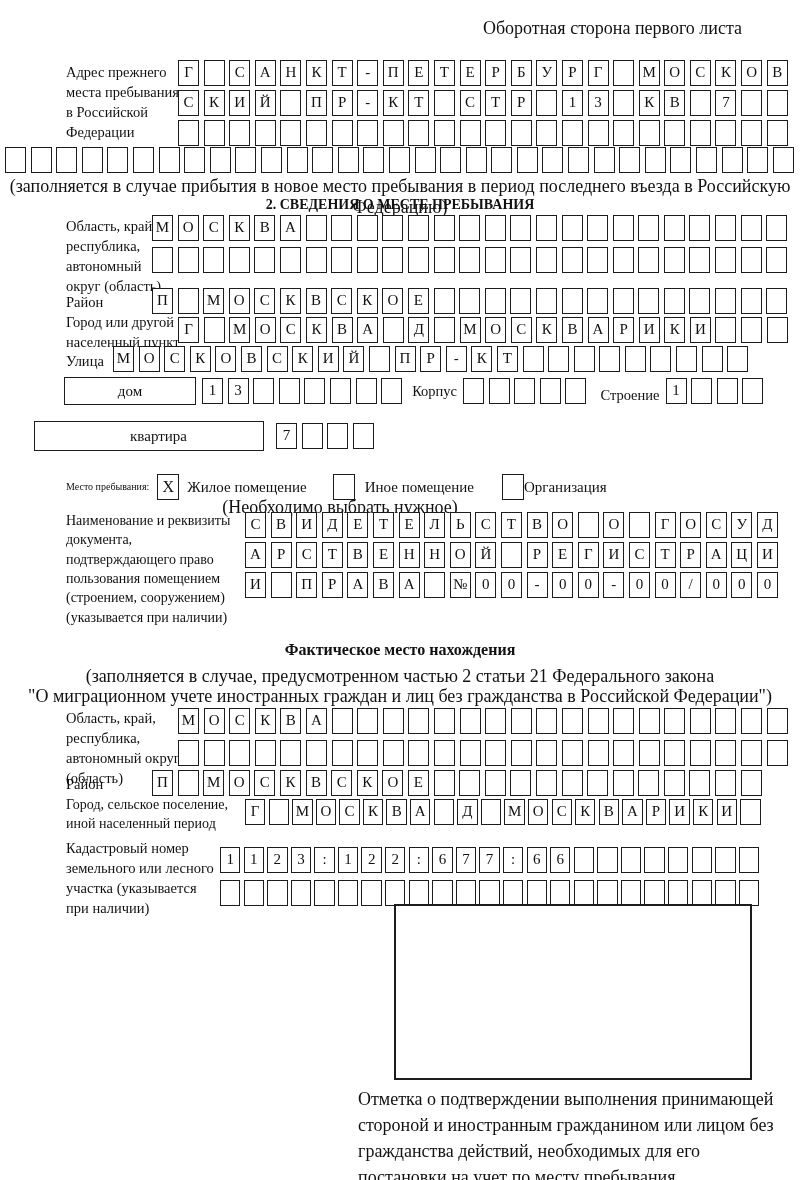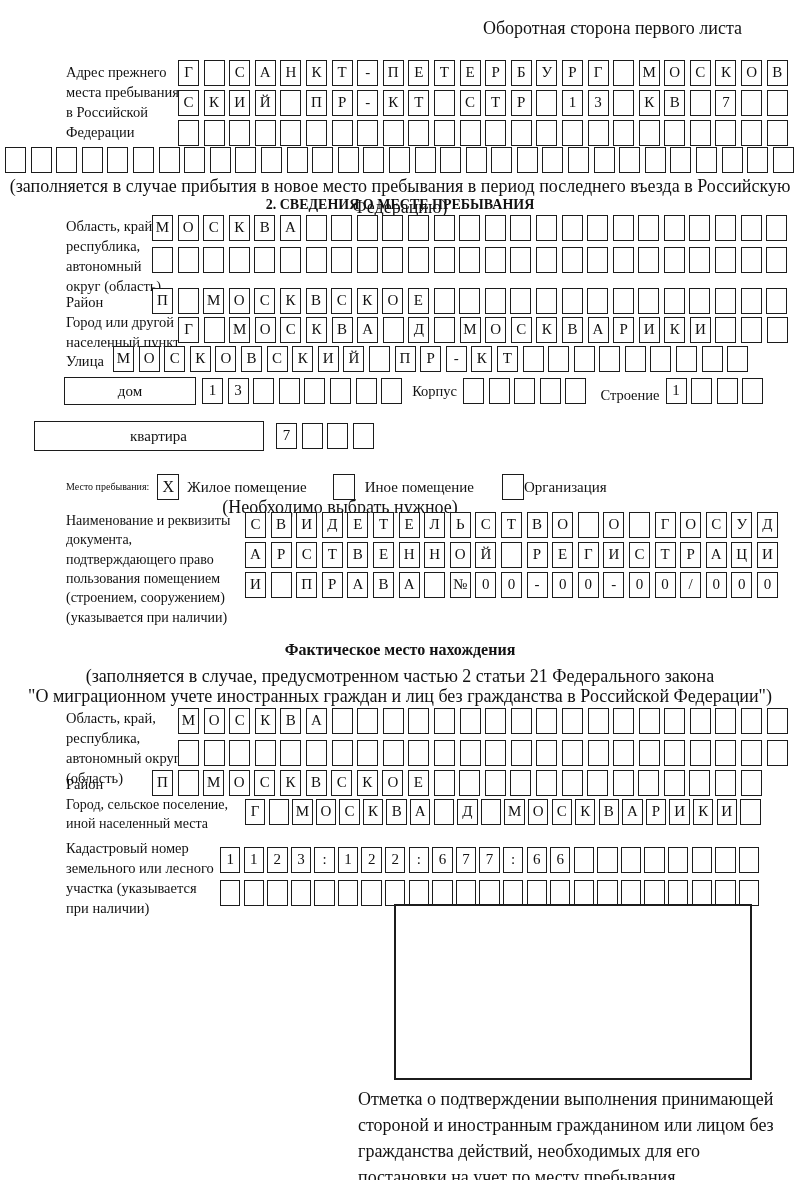--- a/index.html
+++ b/index.html
@@ -496,21 +496,21 @@
       <span class="cell"></span>
       <span class="cell"></span>
       <span class="cell"></span>
       <span class="cell"></span>
       <span class="cell"></span>
       <span class="cell"></span>
       <span class="cell"></span>
       <span class="cell"></span>
     </div>
 
-  <div class="abs flabel" style="top:795px;left:66px;width:175px;font-size:14px;">Город, сельское поселение, иной населенный места</div>
+  <div class="abs flabel" style="top:795px;left:66px;width:175px;font-size:14px;">Город, сельское поселение, иной населенный период</div>
   <div class="abs grid narrow" style="top:799px;left:245px;">
       <span class="cell">Г</span>
       <span class="cell"></span>
       <span class="cell">М</span>
       <span class="cell">О</span>
       <span class="cell">С</span>
       <span class="cell">К</span>
       <span class="cell">В</span>
       <span class="cell">А</span>
       <span class="cell"></span>

